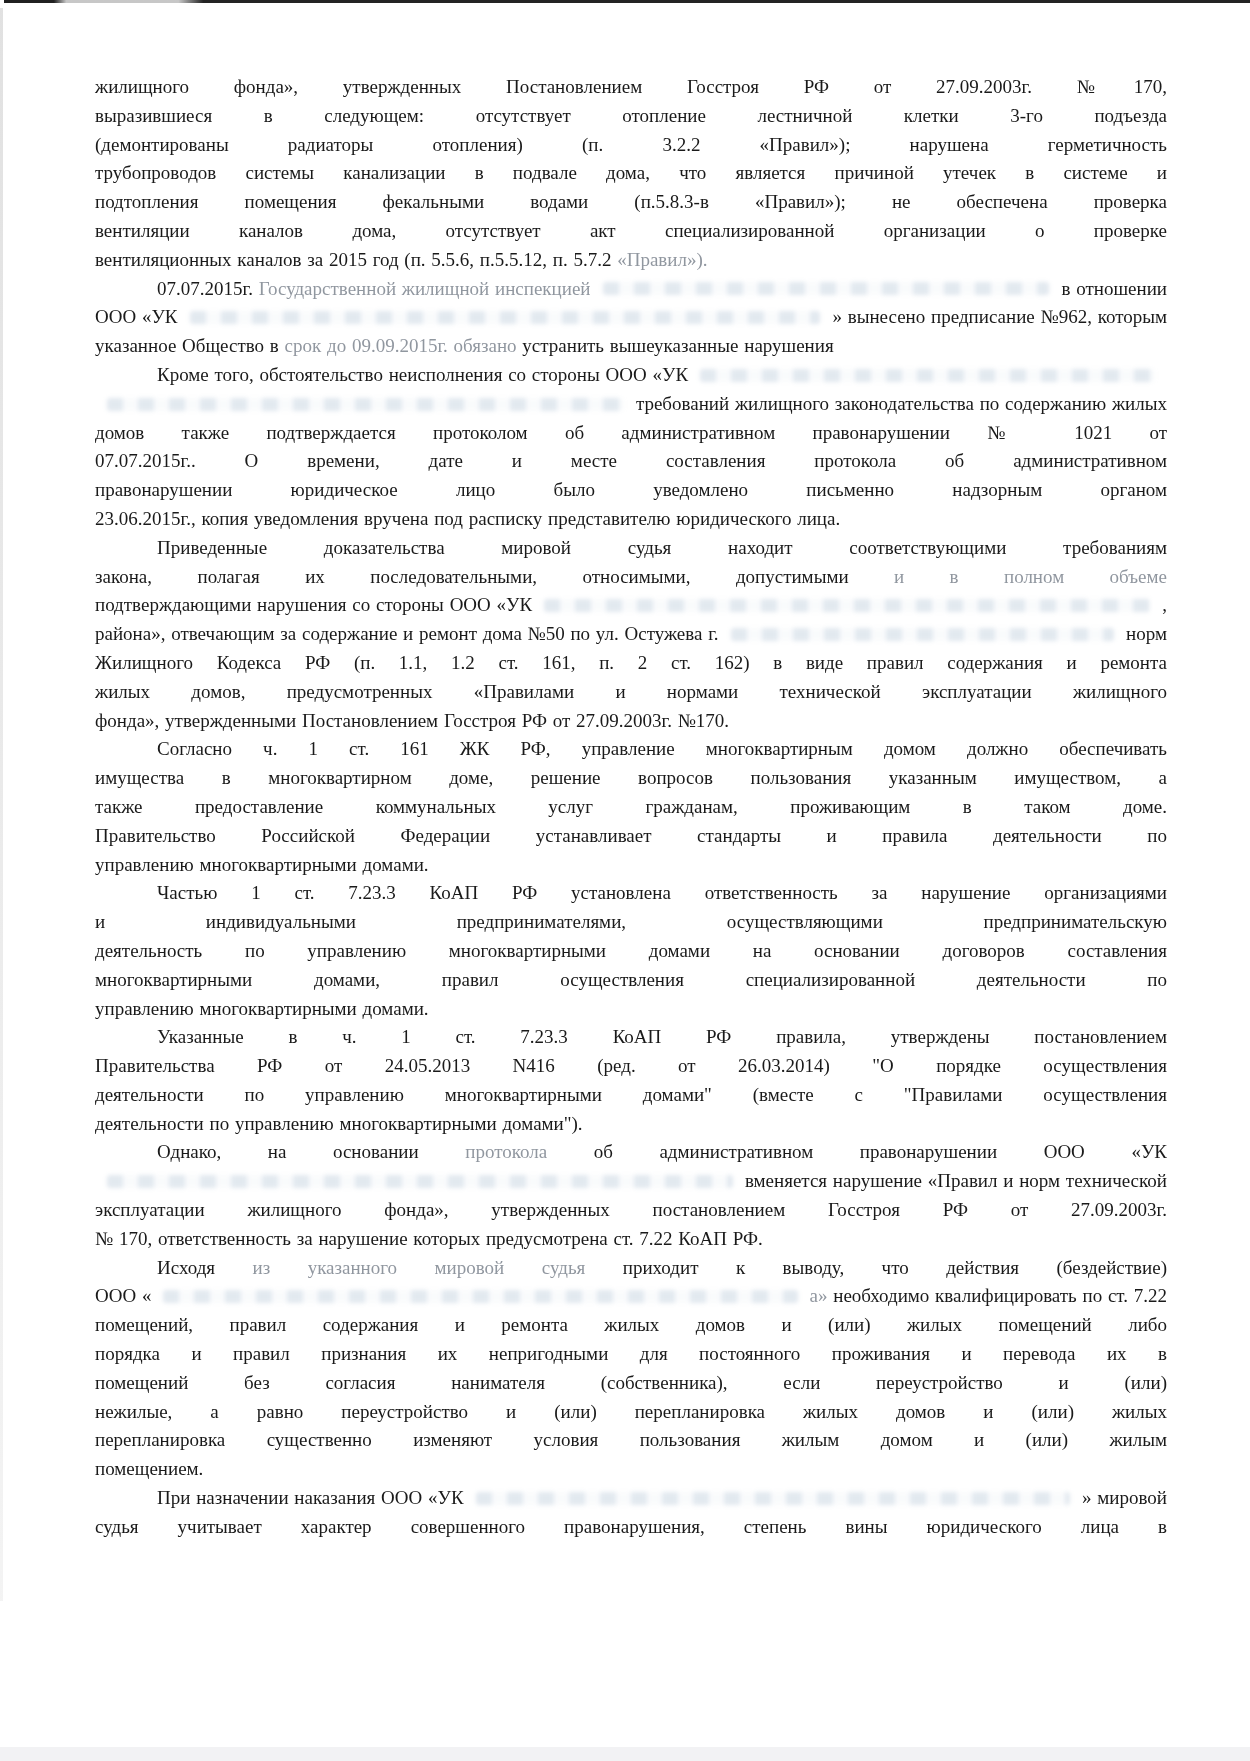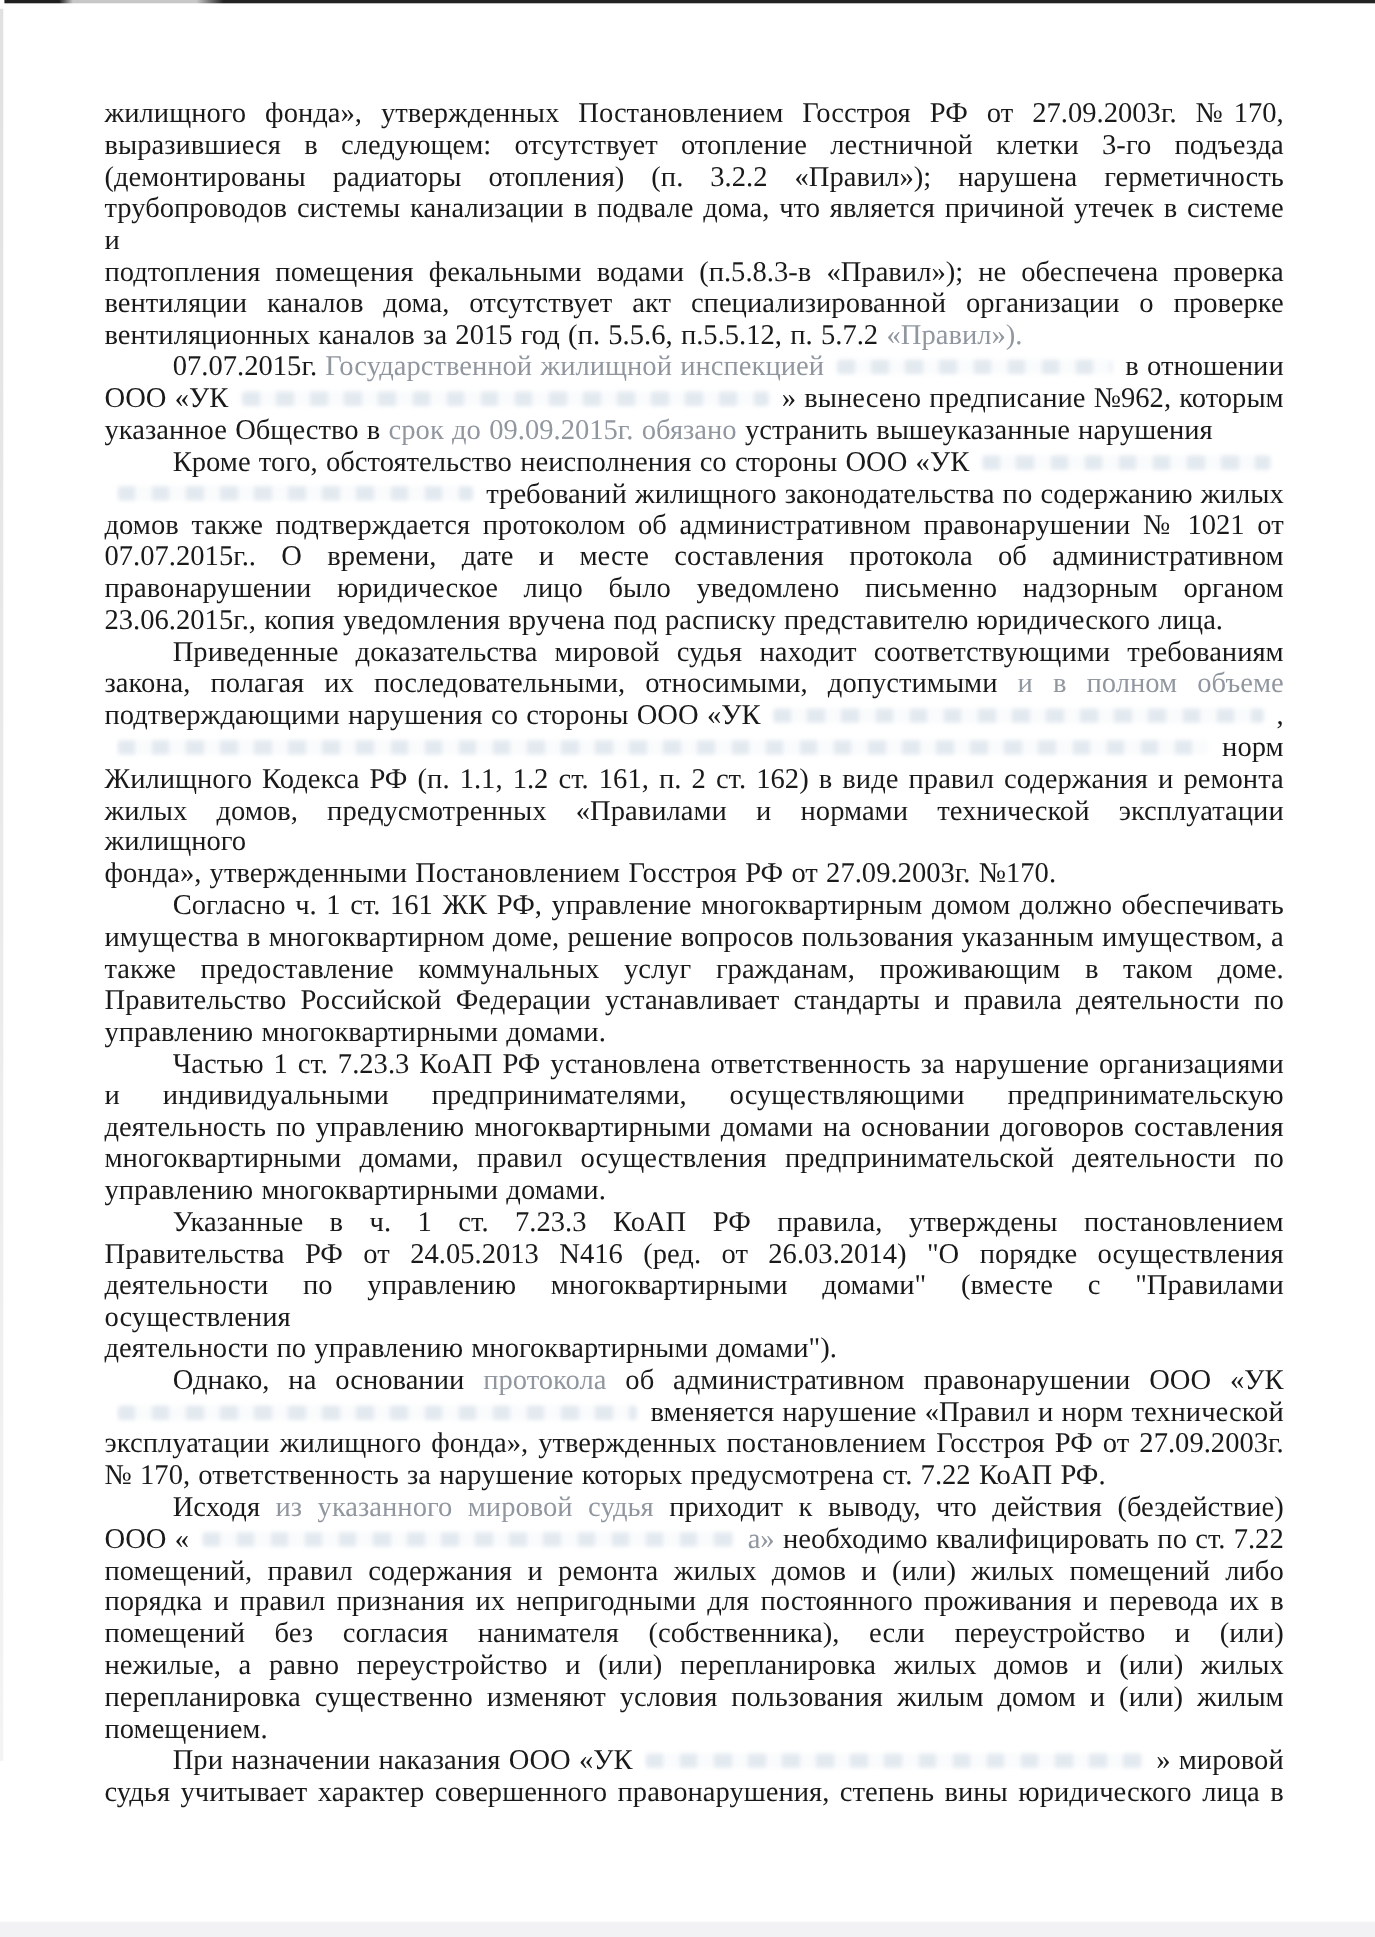--- a/index.html
+++ b/index.html
@@ -10,22 +10,22 @@
     color:var(--ink,#1a1a1a);
   }
   
   .top-edge{position:absolute;top:0;left:4px;right:0;height:3px;
     background:linear-gradient(90deg,#202020 0 4%,rgba(32,32,32,.25) 5% 14%,#232323 16% 100%);}
   .left-edge{position:absolute;top:8px;bottom:160px;left:0;width:3px;
     background:linear-gradient(#c9c9c9,#eaeaea);opacity:.55;}
   .bottom-strip{position:absolute;left:0;right:0;bottom:0;height:14px;background:#f2f2f4;}
   
   #doc{
-    position:absolute;left:95px;top:89px;width:1072px;
-    font-size:26px;line-height:28.8px;
+    position:absolute;left:95px;top:73px;width:1072px;
+    font-size:19px;line-height:28.8px;
     text-rendering:optimizeLegibility;
   }
   .para{margin:0;}
   .line{
     text-align:justify;text-align-last:justify;
     min-height:28.8px;word-spacing:1px;
   }
   .line.end{text-align-last:left;}
   .line.indent{text-indent:62px;}
   .line.gapline{display:flex;align-items:flex-end;text-indent:0;}
@@ -89,39 +89,40 @@
     </div>
     <div class="para">
       <div class="line indent"><span class="plain">Приведенные доказательства мировой судья находит соответствующими требованиям</span></div>
       <div class="line"><span class="plain">закона, полагая их последовательными, относимыми, допустимыми </span><span class="faded">и в полном объеме</span></div>
       <div class="line gapline">
         <span class="plain">подтверждающими нарушения со стороны ООО «УК</span>
         <span class="smudge"></span>
         <span class="plain">,</span>
       </div>
       <div class="line gapline">
+        <span class="plain">района», отвечающим за содержание и ремонт дома №50 по ул. Остужева г.</span>
         <span class="smudge"></span>
         <span class="plain">норм</span>
       </div>
       <div class="line"><span class="plain">Жилищного Кодекса РФ (п. 1.1, 1.2 ст. 161, п. 2 ст. 162) в виде правил содержания и ремонта</span></div>
       <div class="line"><span class="plain">жилых домов, предусмотренных «Правилами и нормами технической эксплуатации жилищного</span></div>
       <div class="line end"><span class="plain">фонда», утвержденными Постановлением Госстроя РФ от 27.09.2003г. №170.</span></div>
     </div>
     <div class="para">
       <div class="line indent"><span class="plain">Согласно ч. 1 ст. 161 ЖК РФ, управление многоквартирным домом должно обеспечивать</span></div>
       <div class="line"><span class="plain">имущества в многоквартирном доме, решение вопросов пользования указанным имуществом, а</span></div>
       <div class="line"><span class="plain">также предоставление коммунальных услуг гражданам, проживающим в таком доме.</span></div>
       <div class="line"><span class="plain">Правительство Российской Федерации устанавливает стандарты и правила деятельности по</span></div>
       <div class="line end"><span class="plain">управлению многоквартирными домами.</span></div>
     </div>
     <div class="para">
       <div class="line indent"><span class="plain">Частью 1 ст. 7.23.3 КоАП РФ установлена ответственность за нарушение организациями</span></div>
       <div class="line"><span class="plain">и индивидуальными предпринимателями, осуществляющими предпринимательскую</span></div>
       <div class="line"><span class="plain">деятельность по управлению многоквартирными домами на основании договоров составления</span></div>
-      <div class="line"><span class="plain">многоквартирными домами, правил осуществления предпринимательской деятельности по</span></div>
+      <div class="line"><span class="plain">многоквартирными домами, правил осуществления специализированной деятельности по</span></div>
       <div class="line end"><span class="plain">управлению многоквартирными домами.</span></div>
     </div>
     <div class="para">
       <div class="line indent"><span class="plain">Указанные в ч. 1 ст. 7.23.3 КоАП РФ правила, утверждены постановлением</span></div>
       <div class="line"><span class="plain">Правительства РФ от 24.05.2013 N416 (ред. от 26.03.2014) "О порядке осуществления</span></div>
       <div class="line"><span class="plain">деятельности по управлению многоквартирными домами" (вместе с "Правилами осуществления</span></div>
       <div class="line end"><span class="plain">деятельности по управлению многоквартирными домами").</span></div>
     </div>
     <div class="para">
       <div class="line indent"><span class="plain">Однако, на основании </span><span class="faded">протокола</span><span class="plain"> об административном правонарушении ООО «УК</span></div>

